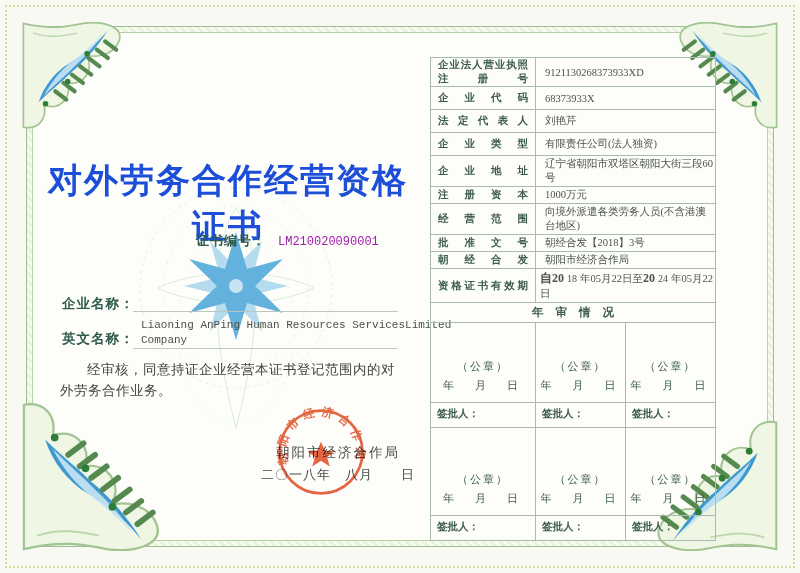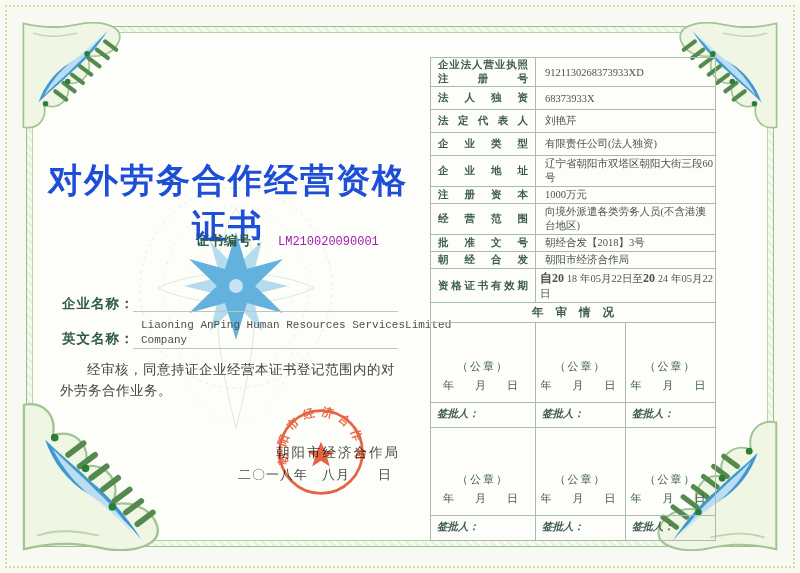--- a/index.html
+++ b/index.html
@@ -27,32 +27,32 @@
   .certno .lab{font-weight:700;color:#2f5a4c;letter-spacing:1px;}
   .certno .num{font-family:"Liberation Mono","DejaVu Sans Mono",monospace;font-size:12px;color:#a21caf;margin-left:12px;}
   .fieldlab{position:absolute;left:62px;font-size:13.5px;font-weight:700;color:#2f5a4c;letter-spacing:1px;white-space:nowrap;}
   .fieldval{position:absolute;left:141px;font-size:12.5px;color:#3f4742;white-space:nowrap;}
   .fieldval.en{font-family:"Liberation Mono","DejaVu Sans Mono",monospace;font-size:11px;color:#4a514c;}
   .uline{position:absolute;left:133px;width:265px;border-bottom:1px solid #bcc7bf;height:0;}
   .statement{position:absolute;left:60px;top:360px;width:342px;font-size:13.5px;line-height:1.55;
     text-indent:2em;color:#41453f;letter-spacing:.5px;}
   .issuer-line{position:absolute;left:238px;top:444px;width:200px;text-align:center;
     font-size:13.5px;letter-spacing:2px;color:#494d49;}
-  .date-line{position:absolute;left:238px;top:466px;width:200px;text-align:left;
+  .date-line{position:absolute;left:238px;top:466px;width:200px;text-align:center;
     font-size:13px;letter-spacing:1px;color:#494d49;}
   .stamp{position:absolute;left:264px;top:395px;width:114px;height:114px;opacity:.88;mix-blend-mode:multiply;}
   
   .tablewrap{position:absolute;left:430px;top:57px;width:286px;}
   table{border-collapse:collapse;width:286px;table-layout:fixed;}
   td{border:1px solid #a9bbb0;overflow:hidden;}
   .lbl{width:90px;font-size:10.5px;font-weight:600;color:#3d5c4f;padding:0 7px;
        text-align:justify;text-align-last:justify;}
   .val{font-size:10.5px;color:#4b524d;padding-left:9px;}
   tr.h23{height:23px;} tr.h16{height:16px;} tr.h18{height:18px;} tr.h20{height:20px;}
-  tr.tall1{height:80px;} tr.tall2{height:88px;} tr.sign{height:25px;font-style:italic;}
+  tr.tall1{height:80px;} tr.tall2{height:88px;} tr.sign{height:25px;}
   .vbold{font-weight:700;font-size:12px;}
   .vfill{font-size:10px;padding:0 3px;}
   .yr-head{font-size:11.5px;font-weight:700;color:#3d5c4f;text-align:center;
     letter-spacing:12px;text-indent:12px;}
   .gridcell{vertical-align:bottom;text-align:center;font-size:11px;color:#3d5c4f;}
   .gridcell .seal{margin-bottom:4px;letter-spacing:2px;}
   .gridcell .ymd{margin-bottom:8px;letter-spacing:5px;}
   .signcell{vertical-align:top;font-size:10.5px;font-weight:600;color:#3d5c4f;padding:4px 0 0 6px;}
 </style>
 </head>
@@ -152,21 +152,21 @@
   </svg>
 
   <div class="tablewrap">
     <table>
       <tbody>
           <tr class="h23">
             <td class="lbl">企业法人营业执照注册号</td>
         <td class="val" colspan="2">9121130268373933XD</td>
           </tr>
       <tr class="h23">
-            <td class="lbl">法人独资</td>
+            <td class="lbl">企业代码</td>
         <td class="val" colspan="2">68373933X</td>
           </tr>
       <tr class="h23">
             <td class="lbl">法定代表人</td>
         <td class="val" colspan="2">刘艳芹</td>
           </tr>
       <tr class="h23">
             <td class="lbl">企业类型</td>
         <td class="val" colspan="2">有限责任公司(法人独资)</td>
           </tr>

